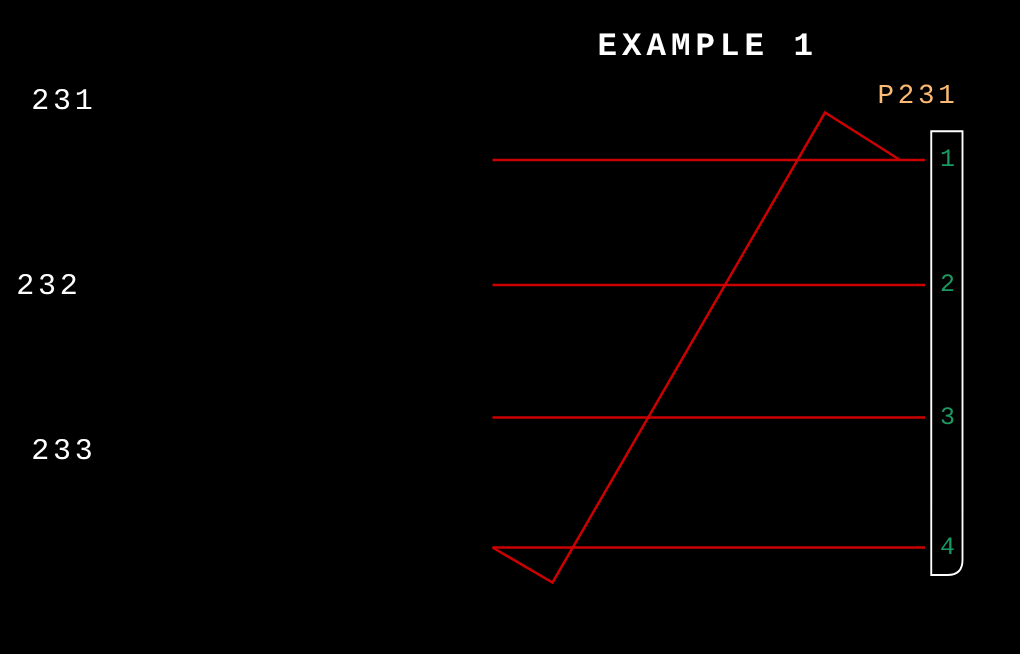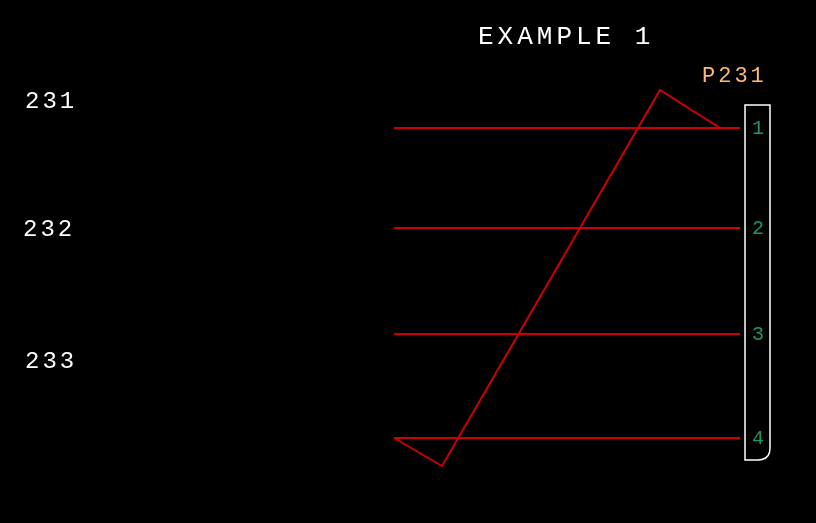--- a/index.html
+++ b/index.html
@@ -42,26 +42,26 @@
       position: absolute;
       top: 0;
       left: 0;
       width: 816px;
       height: 523px;
     }
   </style>
 </head>
 <body>
 
-<div class="title" style="left:478px; top:22px;">EXAMPLE 1</div>
+<div class="title" style="left:478px; top:22px;font-weight:bold;">EXAMPLE 1</div>
 
 <div class="connector-label" style="left:702px; top:64px;">P231</div>
 
-<div class="row-label" style="left:25px; top:88px;">231</div>
-<div class="row-label" style="left:23px; top:216px;">232</div>
+<div class="row-label" style="left:25px; top:68px;">231</div>
+<div class="row-label" style="left:13px; top:216px;">232</div>
 <div class="row-label" style="left:25px; top:348px;">233</div>
 
 <div class="pin-number" style="left:752px; top:117px;">1</div>
 <div class="pin-number" style="left:752px; top:217px;">2</div>
 <div class="pin-number" style="left:752px; top:323px;">3</div>
 <div class="pin-number" style="left:752px; top:427px;">4</div>
 
 <svg class="diagram" viewBox="0 0 816 523">
 
   <line x1="394" y1="128" x2="740" y2="128" stroke="#cc0000" stroke-width="2"></line>

